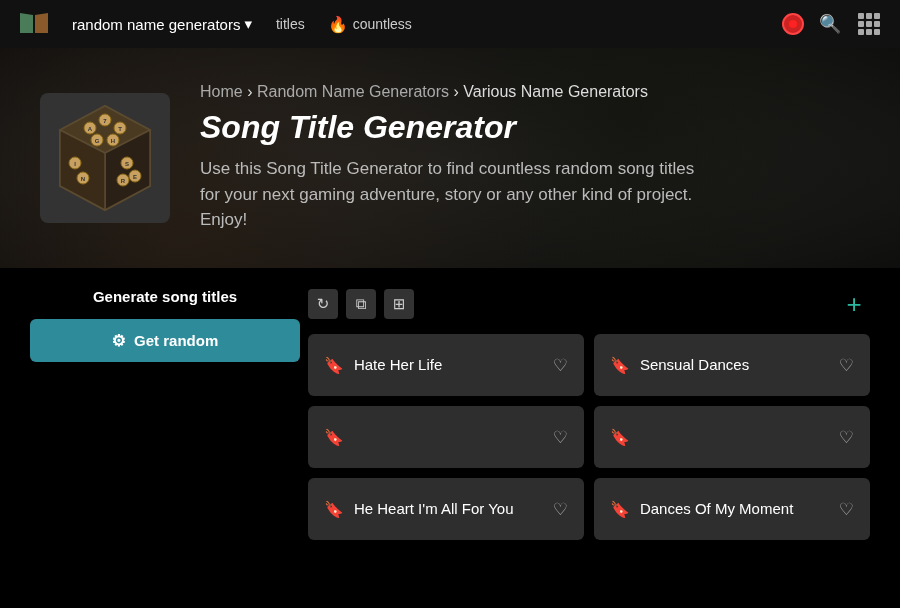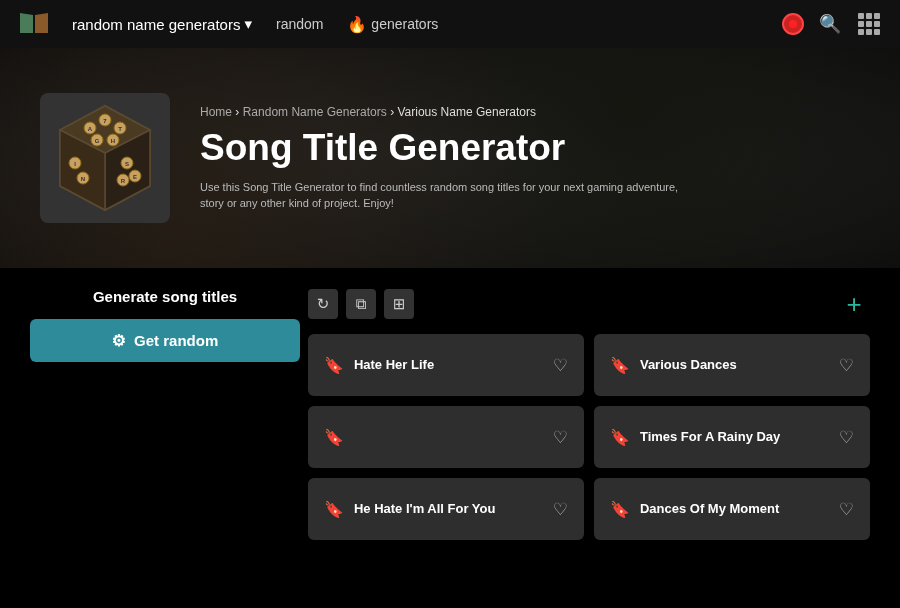--- a/index.html
+++ b/index.html
@@ -142,34 +142,35 @@
     .dice-svg {
       width: 120px;
       height: 120px;
     }
     .hero-content {
       position: relative;
       z-index: 1;
       flex: 1;
     }
     .breadcrumb {
-      font-size: 12px;
+      font-size: 16px;
       color: #aaa;
       margin-bottom: 8px;
     }
     .breadcrumb a { color: #aaa; text-decoration: none; }
     .breadcrumb span { color: #ddd; }
     .hero-title {
-      font-size: 37px;
+      font-size: 32px;
       font-weight: 700;
       color: #fff;
       margin-bottom: 10px;
+      font-style: italic;
     }
     .hero-desc {
-      font-size: 11px;
+      font-size: 17px;
       color: #bbb;
       line-height: 1.5;
       max-width: 500px;
     }
 
     
     .main-content {
       background: #000000;
       padding: 20px 30px;
       display: flex;
@@ -264,23 +265,23 @@
       align-items: center;
       gap: 10px;
       flex: 1;
     }
     .bookmark-icon {
       color: #aaa;
       font-size: 16px;
       flex-shrink: 0;
     }
     .result-title {
-      font-size: 13px;
-      color: #fff;
-      font-weight: 700;
+      font-size: 15px;
+      color: #fff;
+      font-weight: 400;
       line-height: 1.3;
     }
     .heart-icon {
       color: #aaa;
       font-size: 17px;
       cursor: pointer;
       flex-shrink: 0;
     }
   </style>
 </head>
@@ -291,25 +292,25 @@
     <div class="logo-book">
       <div class="logo-book-left"></div>
       <div class="logo-book-right"></div>
     </div>
   </div>
   <a class="nav-link nav-main">
     <span>random name generators</span>
     <span>▾</span>
   </a>
   <a class="nav-link">
-    <span>random</span>
+    <span>titles</span>
   </a>
   <a class="nav-link">
     <span class="fire-icon">🔥</span>
-    <span>generators</span>
+    <span>countless</span>
   </a>
   <div class="nav-spacer"></div>
   <div class="nav-icons">
     <div class="record-icon">
       <div class="record-inner"></div>
     </div>
     <div class="nav-icon">🔍</div>
     <div class="nav-icon">
       <div class="grid-icon">
         <div class="grid-cell"></div>
@@ -410,41 +411,40 @@
     <div class="result-card">
     <div class="result-card-left">
       <span class="bookmark-icon">🔖</span>
       <span class="result-title">Hate Her Life</span>
     </div>
     <span class="heart-icon">♡</span>
   </div>
         <div class="result-card">
     <div class="result-card-left">
       <span class="bookmark-icon">🔖</span>
-      <span class="result-title">Various Dances</span>
+      <span class="result-title">Sensual Dances</span>
     </div>
     <span class="heart-icon">♡</span>
   </div>
         <div class="result-card">
     <div class="result-card-left">
       <span class="bookmark-icon">🔖</span>
     </div>
     <span class="heart-icon">♡</span>
   </div>
         <div class="result-card">
     <div class="result-card-left">
       <span class="bookmark-icon">🔖</span>
-      <span class="result-title">Times For A Rainy Day</span>
     </div>
     <span class="heart-icon">♡</span>
   </div>
         <div class="result-card">
     <div class="result-card-left">
       <span class="bookmark-icon">🔖</span>
-      <span class="result-title">He Hate I'm All For You</span>
+      <span class="result-title">He Heart I'm All For You</span>
     </div>
     <span class="heart-icon">♡</span>
   </div>
         <div class="result-card">
     <div class="result-card-left">
       <span class="bookmark-icon">🔖</span>
       <span class="result-title">Dances Of My Moment</span>
     </div>
     <span class="heart-icon">♡</span>
   </div>

